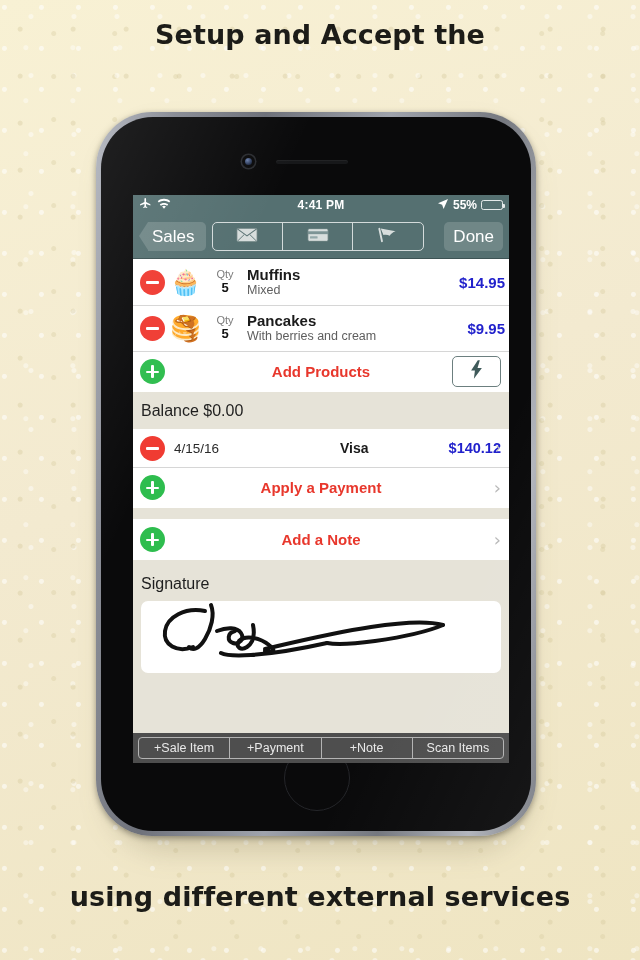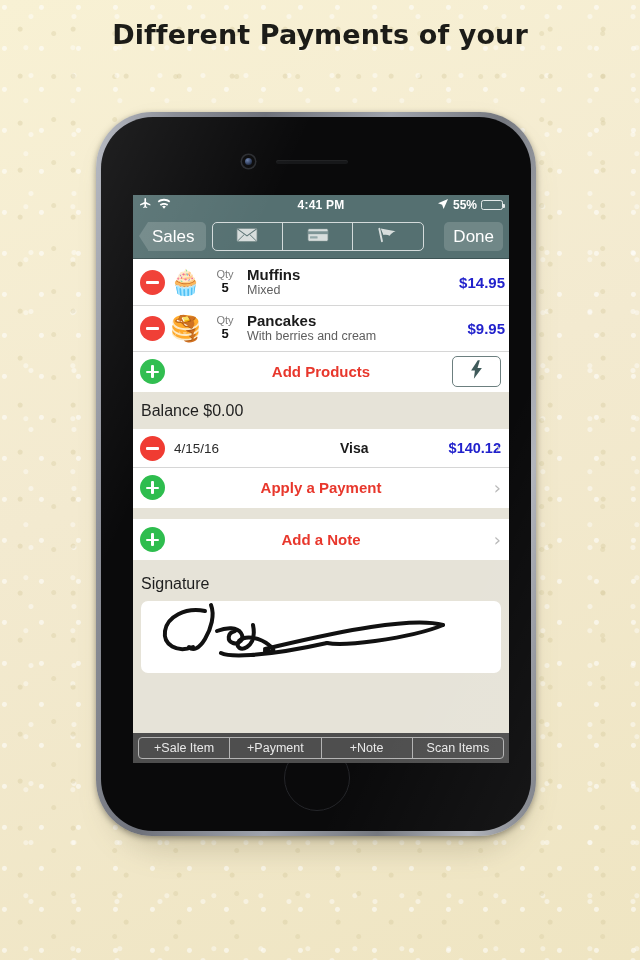--- a/index.html
+++ b/index.html
@@ -436,21 +436,21 @@
     white-space: nowrap;
   }
   .tb-btn:last-child { border-right: none; }
 </style>
 </head>
 <body>
 
 <div class="paper-texture"></div>
 
 <div class="caption caption-top">
-  <span class="line">Different Payments of your</span>
+  <span class="line">Setup and Accept the</span>
 </div>
 
 <div class="phone-shadow"></div>
 
 <div class="phone">
   <div class="phone-body">
     <div class="front-camera">
       <div class="front-camera-inner"></div>
     </div>
     <div class="earpiece"></div>
@@ -619,13 +619,14 @@
 
       </div>
     </div>
 
     <div class="home-button"></div>
     <div class="phone-gloss"></div>
   </div>
 </div>
 
 <div class="caption caption-bottom">
+  <span class="line">using different external services</span>
 </div>
 
 </body></html>

